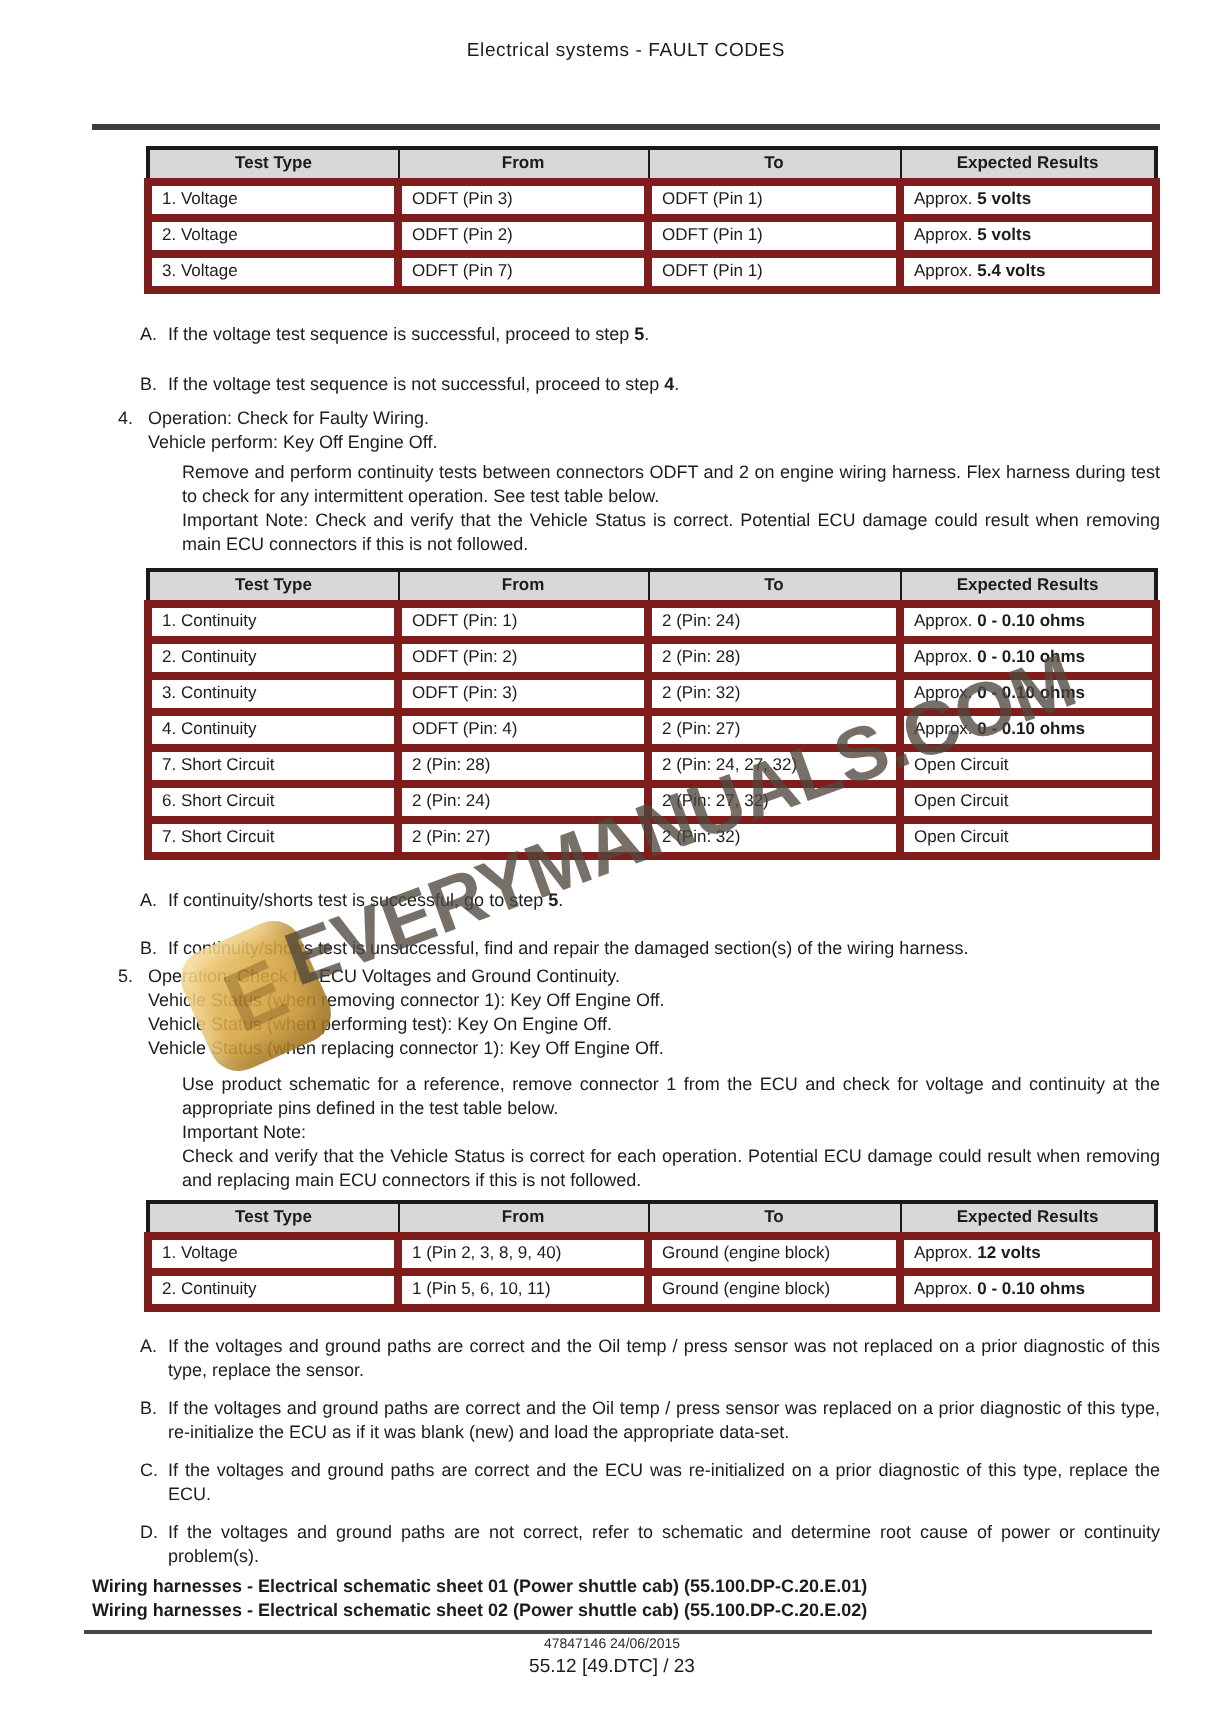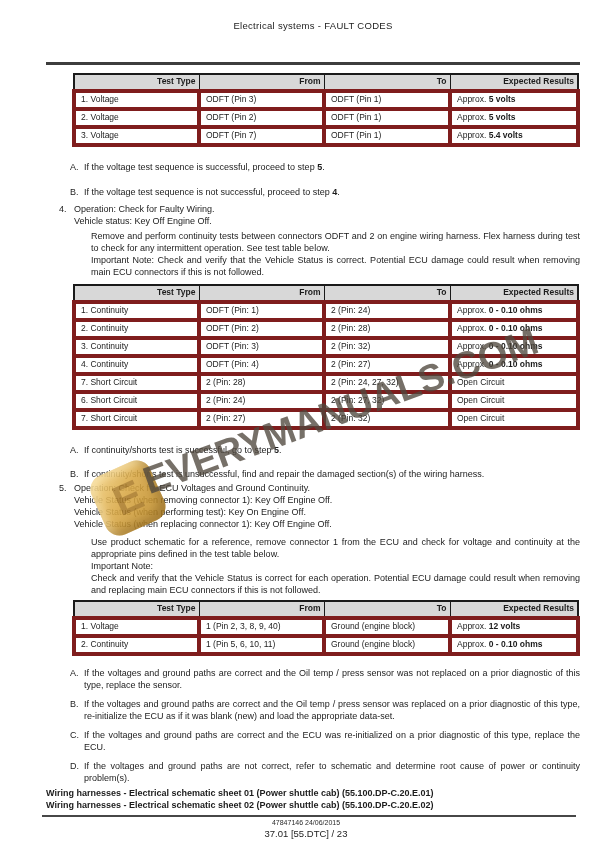--- a/index.html
+++ b/index.html
@@ -8,21 +8,21 @@
     font-family:"Liberation Sans", sans-serif;
     color:#1c1c1c; background:#fff;
   }
   .page { position:relative; width:612px; height:864px; background:#fff; overflow:hidden; outline:1px solid #d8d8d8; }
   .content { position:absolute; left:46px; top:0; width:534px; font-size:9px; line-height:12px; }
 
   .doc-header { text-align:center; margin-top:20px; font-size:9.5px; letter-spacing:0.3px; }
   .top-rule { margin-top:30px; height:2.5px; background:#3d3d3d; }
 
   table.test-table { table-layout:fixed; border-collapse:collapse; width:508px; margin-left:26px; border:2px solid #1a1a1a; font-size:8.5px; line-height:11px; }
-  .test-table th { border:1px solid #1a1a1a; background:#d8d8d8; font-weight:bold; padding:1.5px 3px; text-align:right; }
+  .test-table th { border:1px solid #1a1a1a; background:#d8d8d8; font-weight:bold; padding:1.5px 3px; text-align:center; }
   .test-table td { border:4px solid #7f1d1d; padding:1.5px 3px 1.5px 5px; overflow:hidden; white-space:nowrap; }
   .b { font-weight:bold; }
   .t1 { margin-top:8px; } .t2 { margin-top:6px; } .t3 { margin-top:4px; }
 
   .abc { display:flex; margin-left:24px; }
   .abc .mk { width:14px; flex:none; }
   .abc .tx { flex:1; text-align:justify; }
   .m14 { margin-top:14px; } .m13 { margin-top:13px; } .m12 { margin-top:12px; }
   .m11 { margin-top:11px; } .m7 { margin-top:7px; }
 
@@ -105,21 +105,21 @@
     </div>
     <div class="abc m13">
       <span class="mk">B.</span>
       <span class="tx"><span>If the voltage test sequence is not successful, proceed to step </span><span class="b">4</span><span>.</span></span>
     </div>
 
     <div class="step step4">
       <span class="num">4.</span>
       <span class="sbody">
         <div>Operation: Check for Faulty Wiring.</div>
-        <div>Vehicle status: Key Off Engine Off.</div>
+        <div>Vehicle perform: Key Off Engine Off.</div>
       </span>
     </div>
     <div class="para para4">Remove and perform continuity tests between connectors ODFT and 2 on engine wiring harness. Flex harness during test to check for any intermittent operation. See test table below.</div>
     <div class="para">Important Note: Check and verify that the Vehicle Status is correct. Potential ECU damage could result when removing main ECU connectors if this is not followed.</div>
 
     <table class="test-table t2">
       <colgroup>
           <col style="width:125px">
           <col style="width:125px">
           <col style="width:126px">
@@ -246,21 +246,21 @@
     </div>
 
     <div class="refs">
       <div>Wiring harnesses - Electrical schematic sheet 01 (Power shuttle cab) (55.100.DP-C.20.E.01)</div>
       <div>Wiring harnesses - Electrical schematic sheet 02 (Power shuttle cab) (55.100.DP-C.20.E.02)</div>
     </div>
   </div>
 
   <div class="footer-rule"></div>
   <div class="footer-l1">47847146 24/06/2015</div>
-  <div class="footer-l2">37.01 [55.DTC] / 23</div>
+  <div class="footer-l2">55.12 [49.DTC] / 23</div>
 
   <div class="watermark">
     <div class="wm-logo">
         <span>E</span>
       </div>
     <div class="wm-text">EVERYMANUALS.COM</div>
   </div>
 </div>
 
 </body></html>

